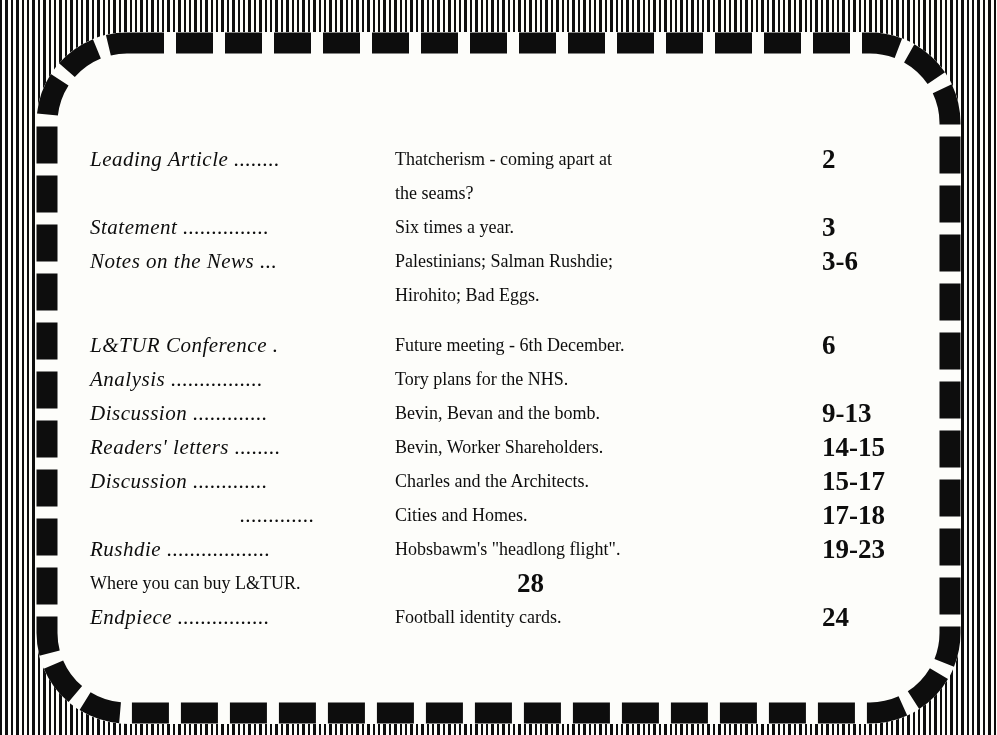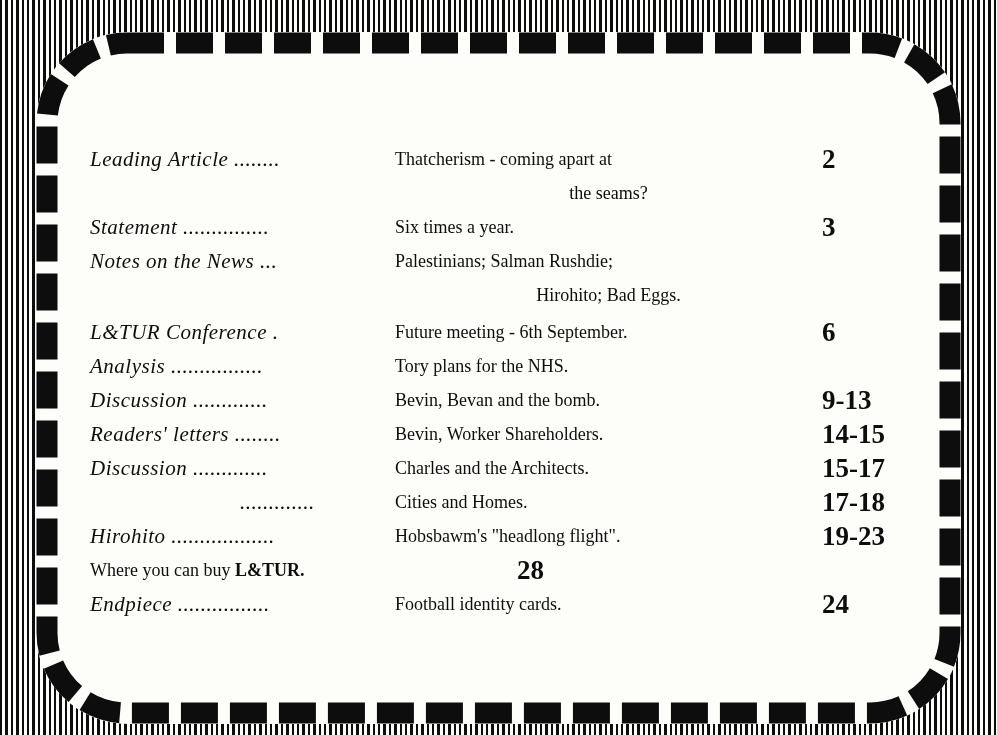--- a/index.html
+++ b/index.html
@@ -44,41 +44,41 @@
   }
 
   .content {
     position: absolute;
     left: 90px;
     top: 142px;
     width: 836px;
   }
 
   .row { display: flex; align-items: flex-start; }
-  .row.para-break { margin-top: 3px; }
+  .row.para-break { margin-top: 16px; }
 
   .cell-title {
     width: 305px;
     flex: 0 0 305px;
     font-style: italic;
     font-size: 21px;
     line-height: 34px;
     letter-spacing: 0.5px;
     box-sizing: border-box;
   }
   .cell-title.indent { padding-left: 150px; }
 
   .cell-desc {
     width: 427px;
     flex: 0 0 427px;
     font-size: 18px;
     line-height: 34px;
   }
-  .cell-desc .d2 { text-align: center; }
-  .cell-desc b { font-weight: 700; }
+  .cell-desc .d2 { text-align: left; }
+  .cell-desc b { font-weight: 400; }
 
   .cell-pages {
     flex: 1 1 auto;
     font-weight: 700;
     font-size: 27px;
     line-height: 34px;
   }
 </style>
 </head>
 <body>
@@ -110,26 +110,27 @@
       </div>
       <div class="cell-pages">3</div>
     </div>
 
     <div class="row">
       <div class="cell-title">Notes on the News ...</div>
       <div class="cell-desc">
         <span class="d1">Palestinians; Salman Rushdie;</span>
         <div class="d2">Hirohito; Bad Eggs.</div>
       </div>
+      <div class="cell-pages">3-6</div>
     </div>
 
     <div class="row para-break">
       <div class="cell-title">L&amp;TUR Conference .</div>
       <div class="cell-desc">
-        <span class="d1">Future meeting - 6th September.</span>
+        <span class="d1">Future meeting - 6th December.</span>
         
       </div>
       <div class="cell-pages">6</div>
     </div>
 
     <div class="row">
       <div class="cell-title">Analysis ................</div>
       <div class="cell-desc">
         <span class="d1">Tory plans for the NHS.</span>
         
@@ -166,21 +167,21 @@
     <div class="row">
       <div class="cell-title indent">.............</div>
       <div class="cell-desc">
         <span class="d1">Cities and Homes.</span>
         
       </div>
       <div class="cell-pages">17-18</div>
     </div>
 
     <div class="row">
-      <div class="cell-title">Hirohito ..................</div>
+      <div class="cell-title">Rushdie ..................</div>
       <div class="cell-desc">
         <span class="d1">Hobsbawm's "headlong flight".</span>
         
       </div>
       <div class="cell-pages">19-23</div>
     </div>
 
     <div class="row">
       <div class="cell-desc">
         <span class="d1">Where you can buy </span><b class="dbold">L&amp;TUR.</b>

